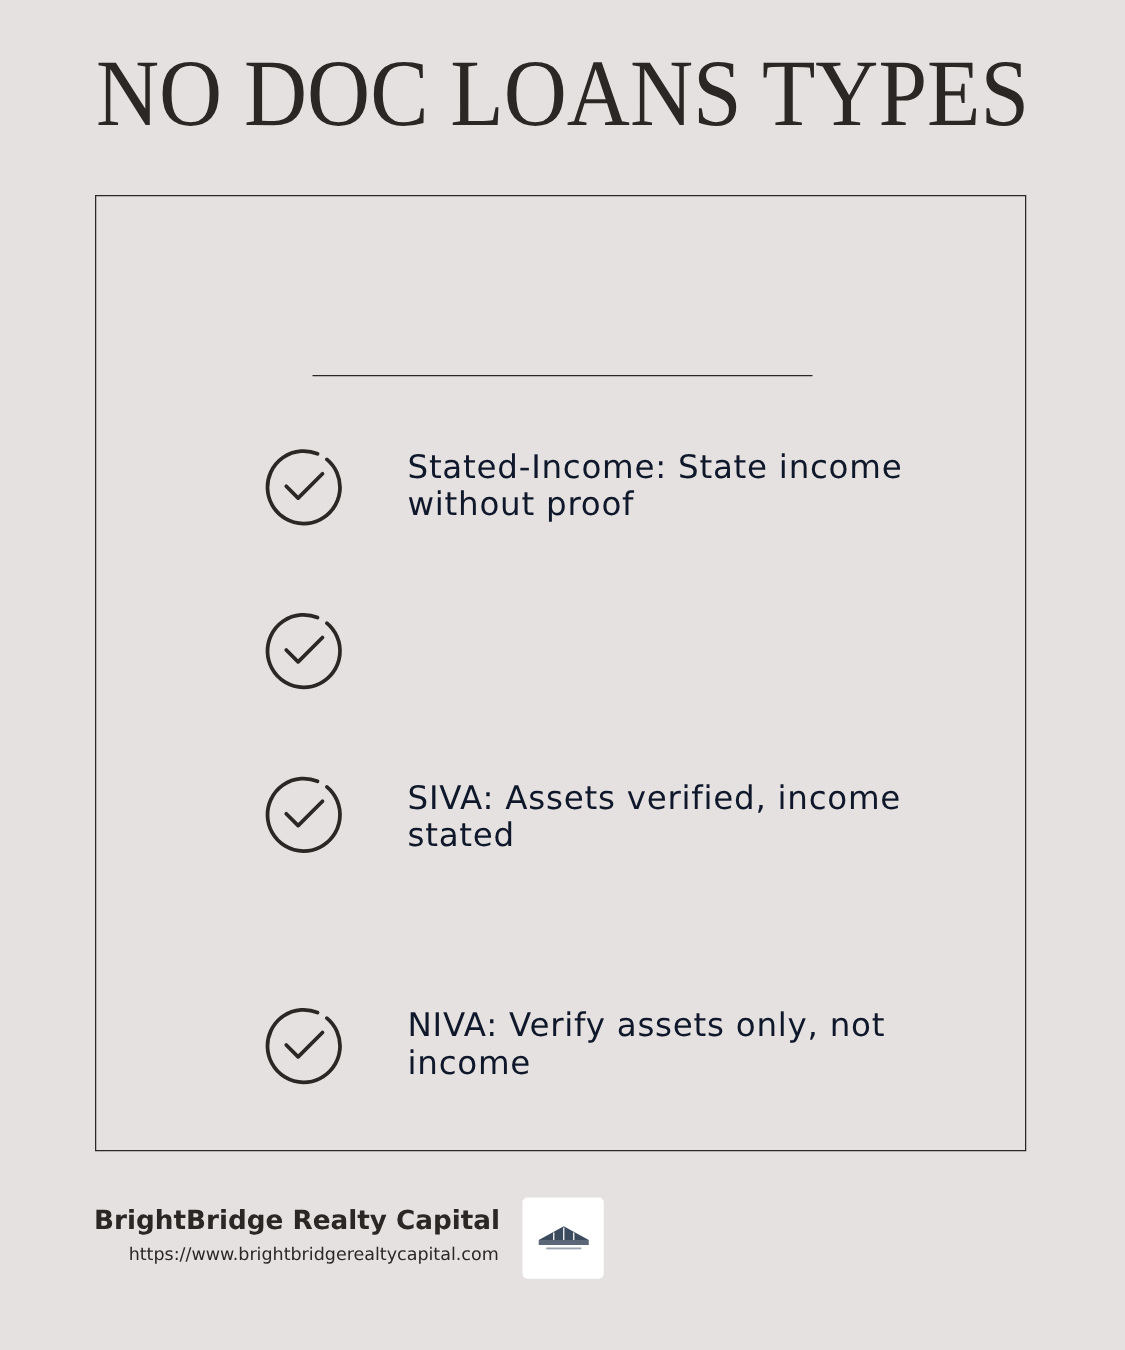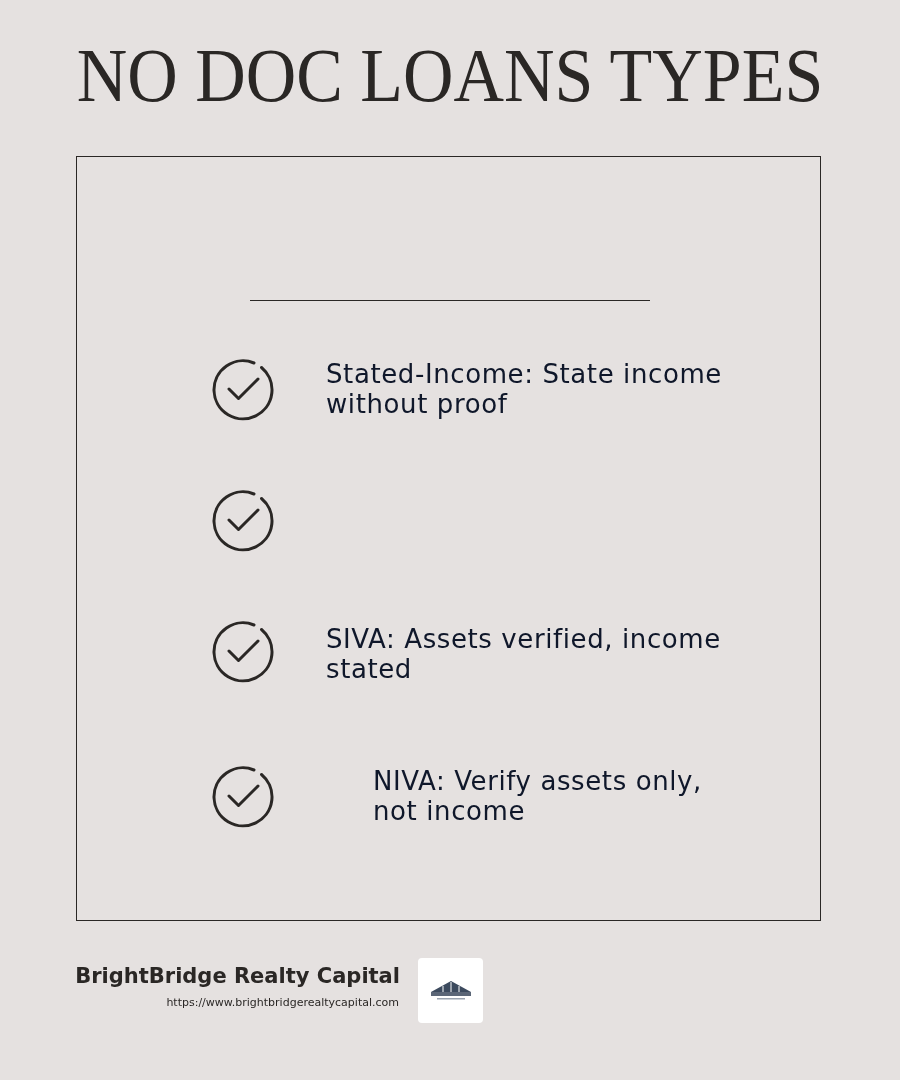--- a/index.html
+++ b/index.html
@@ -63,21 +63,21 @@
     font-family: "DejaVu Sans", "Liberation Sans", sans-serif;
     font-weight: bold;
     font-size: 21px;
     color: #2a2725;
     white-space: nowrap;
   }
   .footer-url {
     position: absolute;
     right: 501px; top: 996px;
     font-family: "DejaVu Sans", "Liberation Sans", sans-serif;
-    font-size: 11px;
+    font-size: 14px;
     color: #2a2725;
     white-space: nowrap;
   }
   .logo-box {
     position: absolute;
     left: 418px; top: 958px;
     width: 65px; height: 65px;
     background: #ffffff;
     border-radius: 4px;
     display: flex; align-items: center; justify-content: center;
@@ -107,21 +107,21 @@
 </div>
 
 <div class="item" style="top:618px;align-items:flex-end;">
   <svg class="icon" viewBox="0 0 66 66">
     <path d="M 51.5 11.5 A 29 29 0 1 1 44 7" fill="none" stroke="#2a2725" stroke-width="3" stroke-linecap="round"></path>
     <path d="M 19 33 L 28.5 42.5 L 48 23" fill="none" stroke="#2a2725" stroke-width="3" stroke-linecap="round" stroke-linejoin="round"></path>
   </svg>
   <div class="text">SIVA: Assets verified, income stated</div>
 </div>
 
-<div class="item" style="top:763px;gap:47px;">
+<div class="item" style="top:803px;">
   <svg class="icon" viewBox="0 0 66 66">
     <path d="M 51.5 11.5 A 29 29 0 1 1 44 7" fill="none" stroke="#2a2725" stroke-width="3" stroke-linecap="round"></path>
     <path d="M 19 33 L 28.5 42.5 L 48 23" fill="none" stroke="#2a2725" stroke-width="3" stroke-linecap="round" stroke-linejoin="round"></path>
   </svg>
   <div class="text">NIVA: Verify assets only, not income</div>
 </div>
 
 <div class="footer-name">BrightBridge Realty Capital</div>
 <div class="footer-url">https://www.brightbridgerealtycapital.com</div>
 

